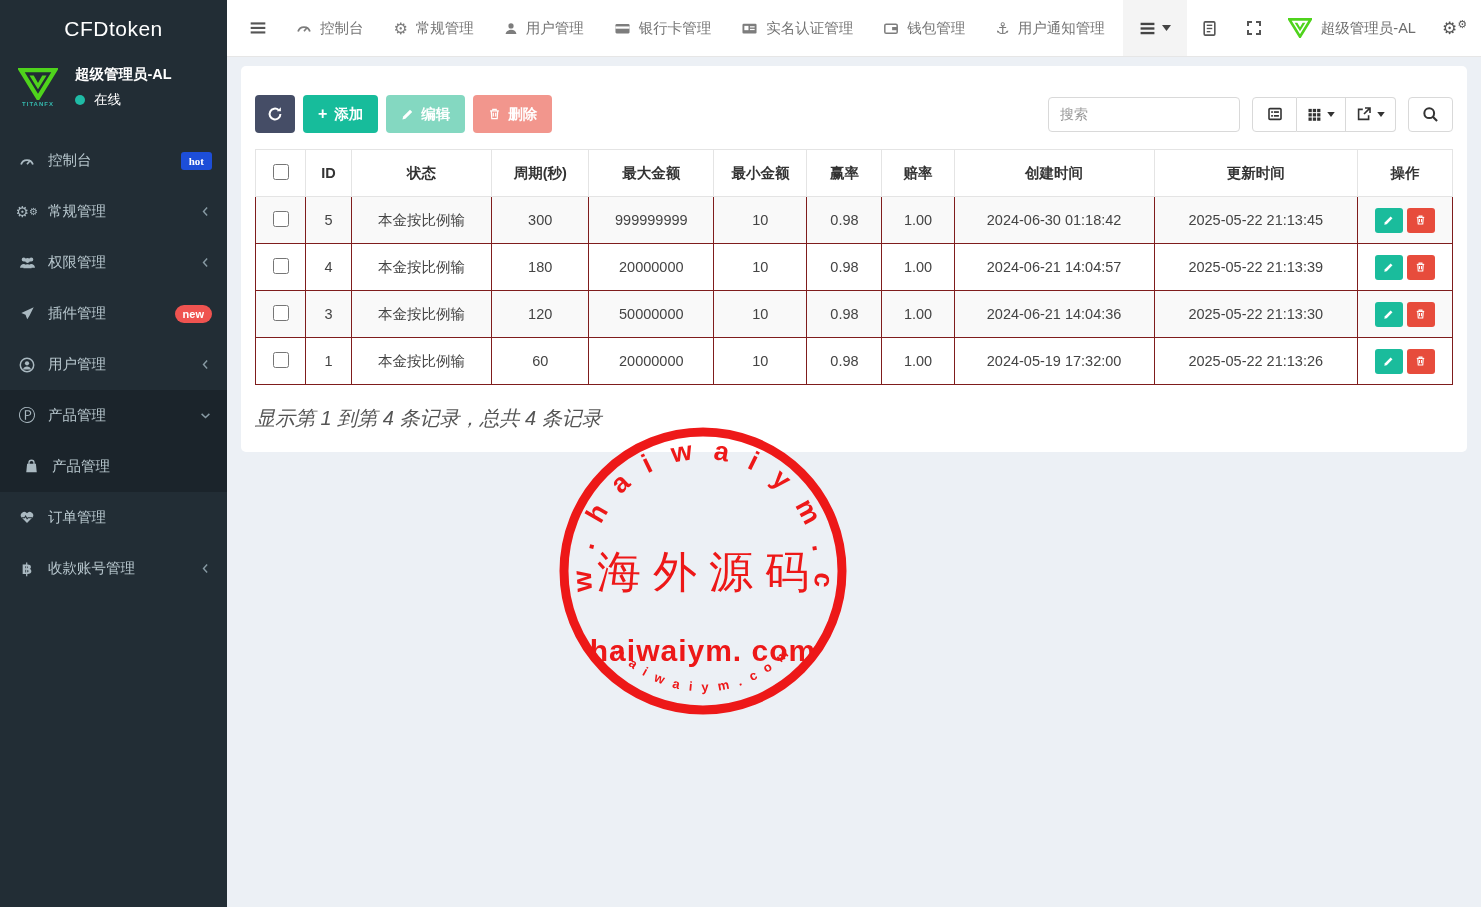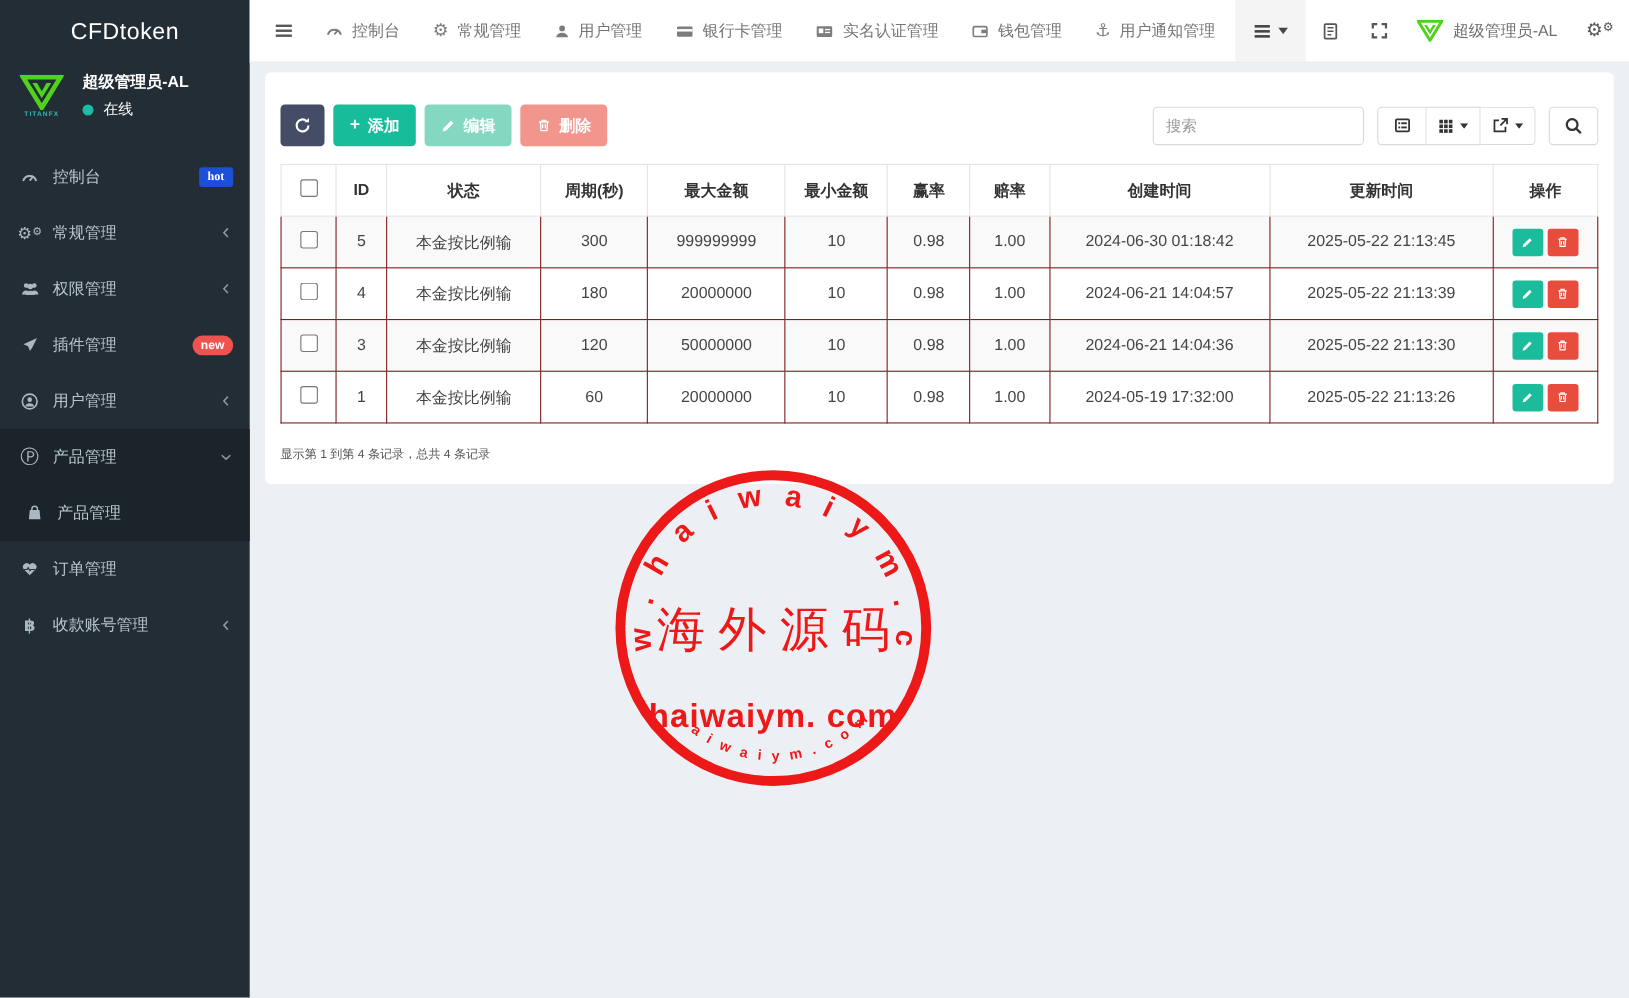--- a/index.html
+++ b/index.html
@@ -65,21 +65,21 @@
   .search-btn { margin-left:12px; border-radius:4px; }
 
   table.grid { width:100%; border-collapse:collapse; font-size:14.5px; color:#444; }
   .grid th, .grid td { border:1px solid #7f1d1d; text-align:center; height:47px; padding:0 6px; }
   .grid thead th { font-weight:bold; color:#333; border-color:#e4e4e4; background:#fff; }
   .grid tbody tr:nth-child(odd) { background:#f9f9f9; }
   .grid input[type=checkbox] { width:16px; height:16px; cursor:pointer; }
   .op-btn { width:28px; height:25px; border:none; border-radius:3px; color:#fff; margin:0 2px; cursor:pointer; display:inline-flex; align-items:center; justify-content:center; vertical-align:middle; }
   .op-edit { background:#1abc9c; }
   .op-del { background:#e74c3c; }
-  .summary { margin-top:20px; font-size:11px; color:#555; }
+  .summary { margin-top:20px; font-size:20px; color:#555;font-style:italic; }
 
   
   .stamp { position:absolute; left:553px; top:421px; width:300px; height:300px; pointer-events:none; opacity:.95; z-index:40; }
   .stamp text { fill:#ee0d0d; }
   .arc-top { font-size:27px; font-weight:bold; letter-spacing:6px; }
   .stamp-center { font-size:44px; font-family:"DejaVu Serif","Liberation Serif",serif; letter-spacing:12px; }
   .stamp-line { font-size:30px; font-weight:bold; letter-spacing:1px; }
   .arc-bottom { font-size:13px; font-weight:bold; letter-spacing:3px; }
 
   svg.i { display:block; }

